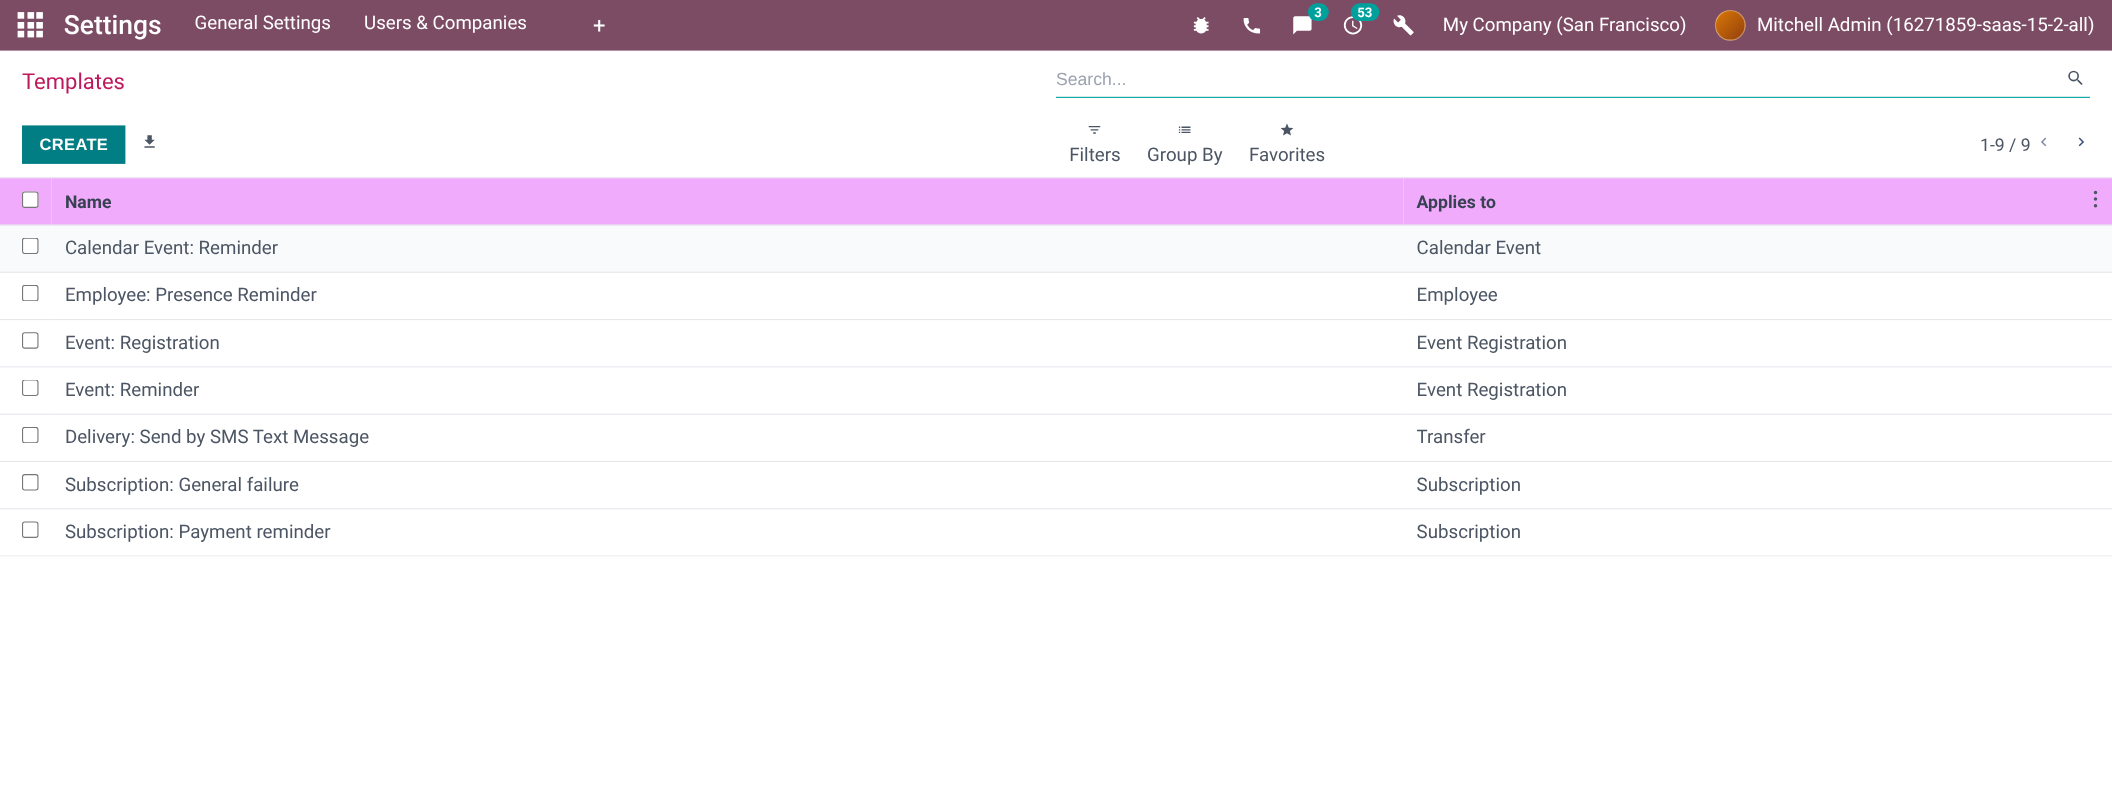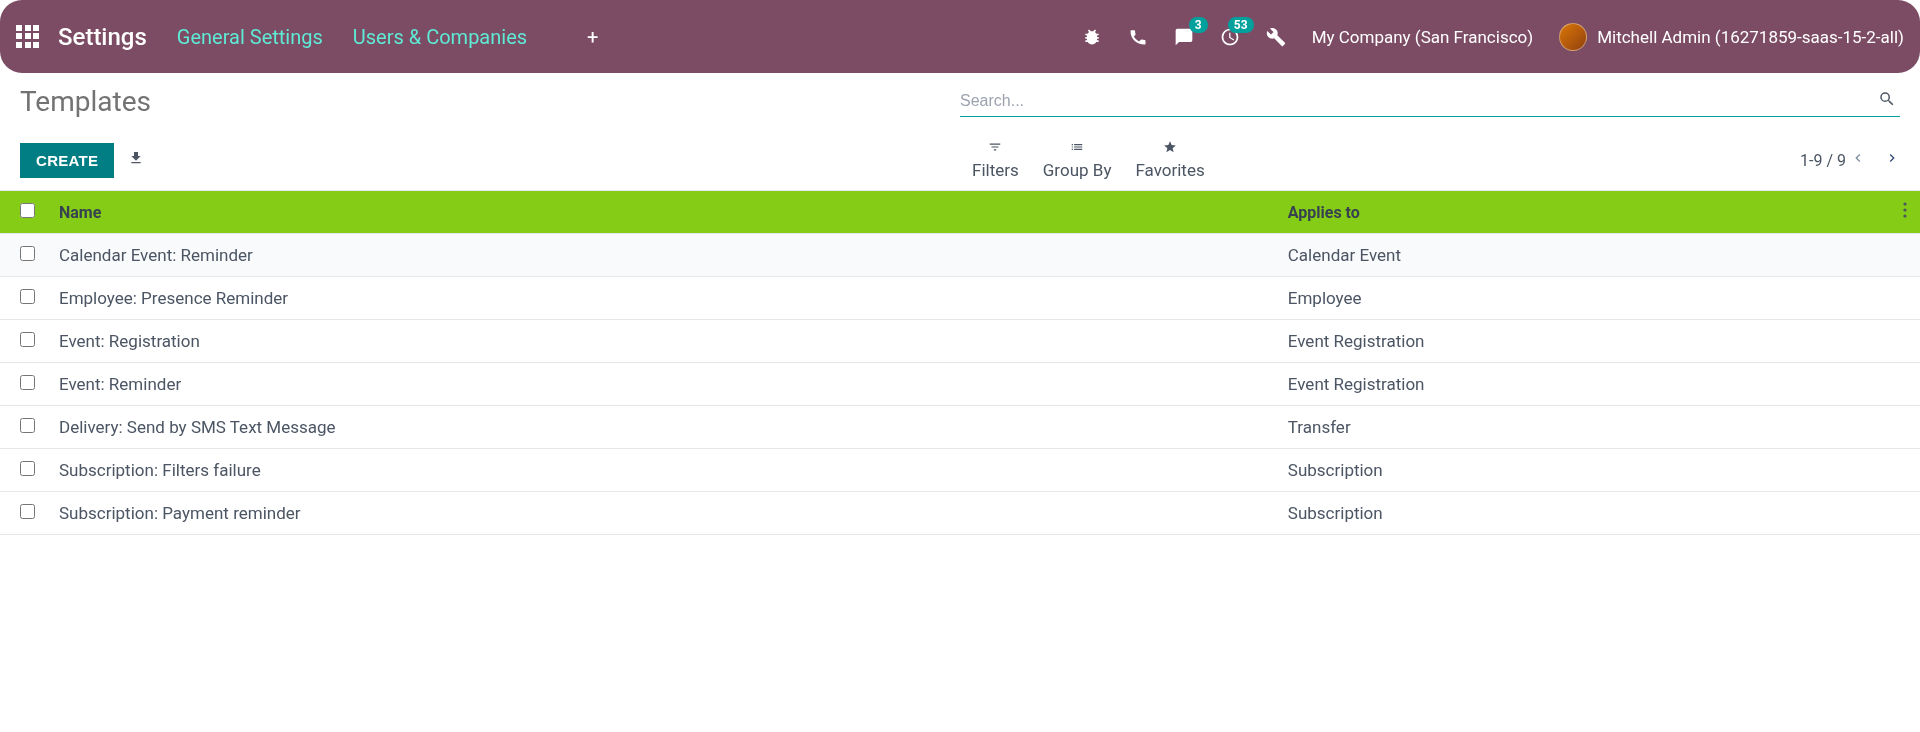--- a/index.html
+++ b/index.html
@@ -1,37 +1,37 @@
 <!DOCTYPE html>
 <html><head>
 <meta charset="utf-8">
 <style>
   * { box-sizing: border-box; margin: 0; padding: 0; }
   body { font-family: -apple-system, BlinkMacSystemFont, "Segoe UI", Roboto, "Helvetica Neue", Arial, sans-serif; font-size: 15px; color: #374151; background: #fff; }
   
-  .navbar { background: #7c4c65; height: 73px; display: flex; align-items: center; padding: 0 16px; color: #fff; border-radius: 22px; }
+  .navbar { background: #7c4c65; height: 46px; display: flex; align-items: center; padding: 0 16px; color: #fff; }
   .nav-apps-icon { width: 24px; height: 24px; display: grid; grid-template-columns: repeat(3,1fr); grid-template-rows: repeat(3,1fr); gap: 2px; margin-right: 18px; cursor: pointer; }
   .nav-apps-icon span { background: #fff; width: 6px; height: 6px; }
   .nav-title { font-size: 24px; font-weight: 500; margin-right: 30px; }
   .nav-menu { display: flex; gap: 30px; }
-  .nav-menu-item { color: #5eead4; font-size: 20px; cursor: pointer; }
+  .nav-menu-item { color: #ffffff; font-size: 17px; cursor: pointer; }
   .nav-plus { font-size: 20px; margin-left: 30px; cursor: pointer; }
   .nav-spacer { flex: 1; }
   .nav-right { display: flex; align-items: center; gap: 26px; }
   .nav-icon { position: relative; cursor: pointer; display: flex; align-items: center; }
   .nav-icon svg { width: 20px; height: 20px; fill: #fff; }
   .badge { position: absolute; top: -10px; right: -14px; background: #00a09d; color: #fff; font-size: 12px; font-weight: 700; padding: 1px 6px; border-radius: 10px; min-width: 18px; text-align: center; }
   .company-name { font-size: 17px; cursor: pointer; }
   .user-block { display: flex; align-items: center; gap: 10px; cursor: pointer; }
   .avatar { width: 28px; height: 28px; border-radius: 50%; background: linear-gradient(135deg,#d97706,#92400e); border: 1px solid rgba(255,255,255,0.4); }
   .user-name { font-size: 17px; }
 
   .control-panel { padding: 12px 20px 0 20px; }
   .cp-top { display: flex; align-items: center; }
-  .breadcrumb-title { font-size: 28px; color: #737373; flex: 0 0 50%; }
+  .breadcrumb-title { font-size: 20px; color: #be185d; flex: 0 0 50%; }
   .search-wrap { flex: 1; position: relative; border-bottom: 1px solid #00a09d; display: flex; align-items: center; }
   .search-input { flex: 1; border: none; outline: none; font-size: 16px; padding: 6px 0; background: transparent; color: #374151; }
   .search-input::placeholder { color: #9ca3af; }
   .search-icon-btn { cursor: pointer; padding: 4px; }
   .search-icon-btn svg { width: 18px; height: 18px; fill: #4b5563; }
 
   .cp-bottom { display: flex; align-items: center; margin-top: 22px; padding-bottom: 10px; }
   .cp-left { display: flex; align-items: center; gap: 14px; flex: 0 0 50%; }
   .btn-create { background: #017e84; color: #fff; border: none; padding: 9px 16px; font-size: 15px; font-weight: 700; letter-spacing: 0.3px; cursor: pointer; }
   .btn-import { cursor: pointer; color: #4b5563; }
@@ -42,21 +42,21 @@
   .cp-right { margin-left: auto; display: flex; align-items: center; gap: 4px; }
   .pager-text { color: #4b5563; font-size: 16px; }
   .pager-arrows { display: flex; gap: 18px; }
   .pager-arrow { cursor: pointer; }
   .pager-arrow svg { width: 16px; height: 16px; fill: #7c8ba1; }
   .pager-arrow.next svg { fill: #374c7c; }
 
   .list-view { border-top: 1px solid #e5e7eb; }
   table { width: 100%; border-collapse: collapse; }
   th, td { text-align: left; padding: 11px 12px; border-bottom: 1px solid #e5e7eb; }
-  th { font-weight: 700; color: #374151; font-size: 16px; background: #84cc16; }
+  th { font-weight: 700; color: #374151; font-size: 16px; background: #f0abfc; }
   td { color: #4b5563; font-size: 17px; }
   .col-check { width: 44px; padding-left: 20px; }
   .col-check input { width: 15px; height: 15px; cursor: pointer; accent-color: #888; }
   .col-name { width: 64%; }
   .col-actions { width: 30px; text-align: center; }
   .col-actions svg { width: 4px; height: 16px; fill: #4b5563; cursor: pointer; }
   tbody tr { cursor: pointer; }
   tbody tr:first-child { background: #f9fafb; }
 </style>
 </head>
@@ -218,21 +218,21 @@
           <td class="col-actions"></td>
         </tr>
         <tr>
           <td class="col-check"><input type="checkbox" style=""></td>
           <td class="col-name">Delivery: Send by SMS Text Message</td>
           <td>Transfer</td>
           <td class="col-actions"></td>
         </tr>
         <tr>
           <td class="col-check"><input type="checkbox" style=""></td>
-          <td class="col-name">Subscription: Filters failure</td>
+          <td class="col-name">Subscription: General failure</td>
           <td>Subscription</td>
           <td class="col-actions"></td>
         </tr>
         <tr>
           <td class="col-check"><input type="checkbox" style=""></td>
           <td class="col-name">Subscription: Payment reminder</td>
           <td>Subscription</td>
           <td class="col-actions"></td>
         </tr>
       </tbody>

